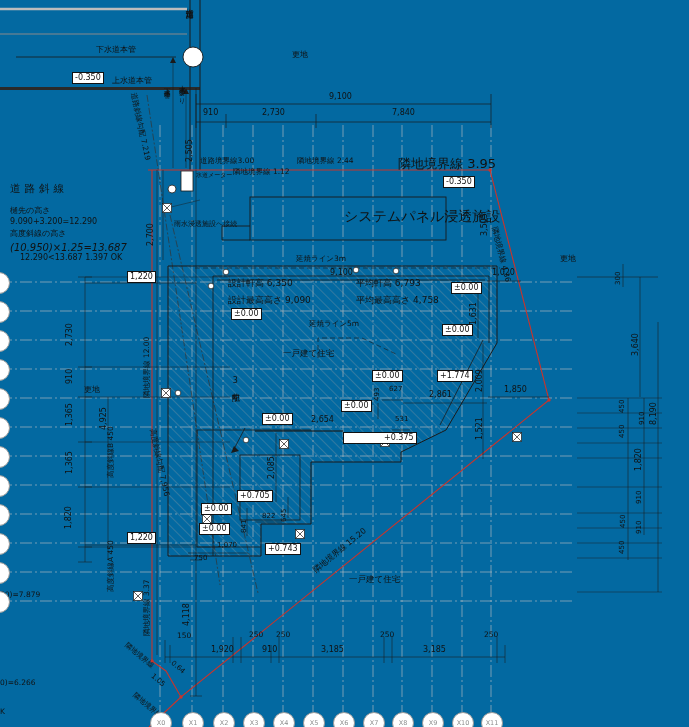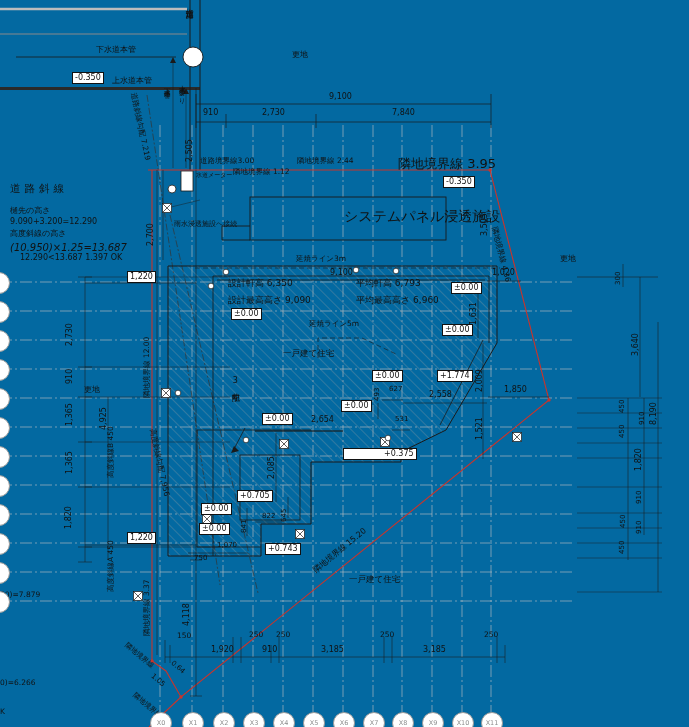--- a/index.html
+++ b/index.html
@@ -218,42 +218,42 @@
       <div class="t" style="left: 65px; top: 529px; transform: rotate(-90deg);">1,820</div>
       <div class="t" style="left: 107px; top: 478px; font-size: 7.5px; transform: rotate(-90deg);">高度斜線B 450</div>
       <div class="t" style="left: 107px; top: 592px; font-size: 7.5px; transform: rotate(-90deg);">高度斜線A 450</div>
       <div class="t" style="left: 143px; top: 398px; font-size: 7.5px; transform: rotate(-90deg);">隣地境界線 12.00</div>
       <div class="t b" style="left: 127px; top: 532px;">1,220</div>
       <div class="t" style="left: 296px; top: 255px; font-size: 7.5px;">延焼ライン3m</div>
       <div class="t" style="left: 330px; top: 269px;">9,100</div>
       <div class="t" style="left: 228px; top: 279px; font-size: 9px;">設計軒高 6,350</div>
       <div class="t" style="left: 356px; top: 279px; font-size: 9px;">平均軒高 6,793</div>
       <div class="t" style="left: 228px; top: 296px; font-size: 9px;">設計最高高さ 9,090</div>
-      <div class="t" style="left: 356px; top: 296px; font-size: 9px;">平均最高高さ 6,960</div>
+      <div class="t" style="left: 356px; top: 296px; font-size: 9px;">平均最高高さ 4,758</div>
       <div class="t b" style="left: 451px; top: 282px;">±0.00</div>
       <div class="t" style="left: 492px; top: 269px;">1,020</div>
       <div class="t" style="left: 470px; top: 325px; transform: rotate(-90deg);">1,631</div>
       <div class="t b" style="left: 231px; top: 308px;">±0.00</div>
       <div class="t" style="left: 309px; top: 320px; font-size: 7.5px;">延焼ライン5m</div>
       <div class="t b" style="left: 442px; top: 324px;">±0.00</div>
       <div class="t" style="left: 283px; top: 349px; font-size: 8.5px;">一戸建て住宅</div>
       <div class="t" style="left: 476px; top: 392px; transform: rotate(-90deg);">2,009</div>
       <div class="t j" style="left: 230px; top: 376px; font-size: 8px;">3寸勾配</div>
       <div class="t b" style="left: 372px; top: 370px;">±0.00</div>
       <div class="t b" style="left: 437px; top: 370px;">+1.774</div>
       <div class="t" style="left: 374px; top: 401px; font-size: 7px; transform: rotate(-90deg);">493</div>
       <div class="t" style="left: 389px; top: 386px; font-size: 7px;">627</div>
-      <div class="t" style="left: 429px; top: 391px;">2,558</div>
+      <div class="t" style="left: 429px; top: 391px;">2,861</div>
       <div class="t" style="left: 504px; top: 386px;">1,850</div>
       <div class="t" style="left: 476px; top: 440px; transform: rotate(-90deg);">1,521</div>
       <div class="t b" style="left: 341px; top: 400px;">±0.00</div>
       <div class="t b" style="left: 262px; top: 413px;">±0.00</div>
       <div class="t" style="left: 311px; top: 416px;">2,654</div>
       <div class="t" style="left: 395px; top: 416px; font-size: 7px;">531</div>
-      <div class="t b" style="left: 343px; top: 448px; padding-left: 40px;">+0.375</div>
+      <div class="t b" style="left: 343px; top: 432px; padding-left: 40px;">+0.375</div>
       <div class="t" style="left: 268px; top: 479px; transform: rotate(-90deg);">2,085</div>
       <div class="t b" style="left: 237px; top: 490px;">+0.705</div>
       <div class="t" style="left: 281px; top: 522px; font-size: 7px; transform: rotate(-90deg);">645</div>
       <div class="t" style="left: 241px; top: 533px; font-size: 7px; transform: rotate(-90deg);">841</div>
       <div class="t" style="left: 262px; top: 513px; font-size: 7px;">822</div>
       <div class="t b" style="left: 201px; top: 503px;">±0.00</div>
       <div class="t b" style="left: 199px; top: 523px;">±0.00</div>
       <div class="t" style="left: 194px; top: 555px; font-size: 7px;">750</div>
       <div class="t" style="left: 217px; top: 542px; font-size: 7px;">1,070</div>
       <div class="t b" style="left: 265px; top: 543px;">+0.743</div>

